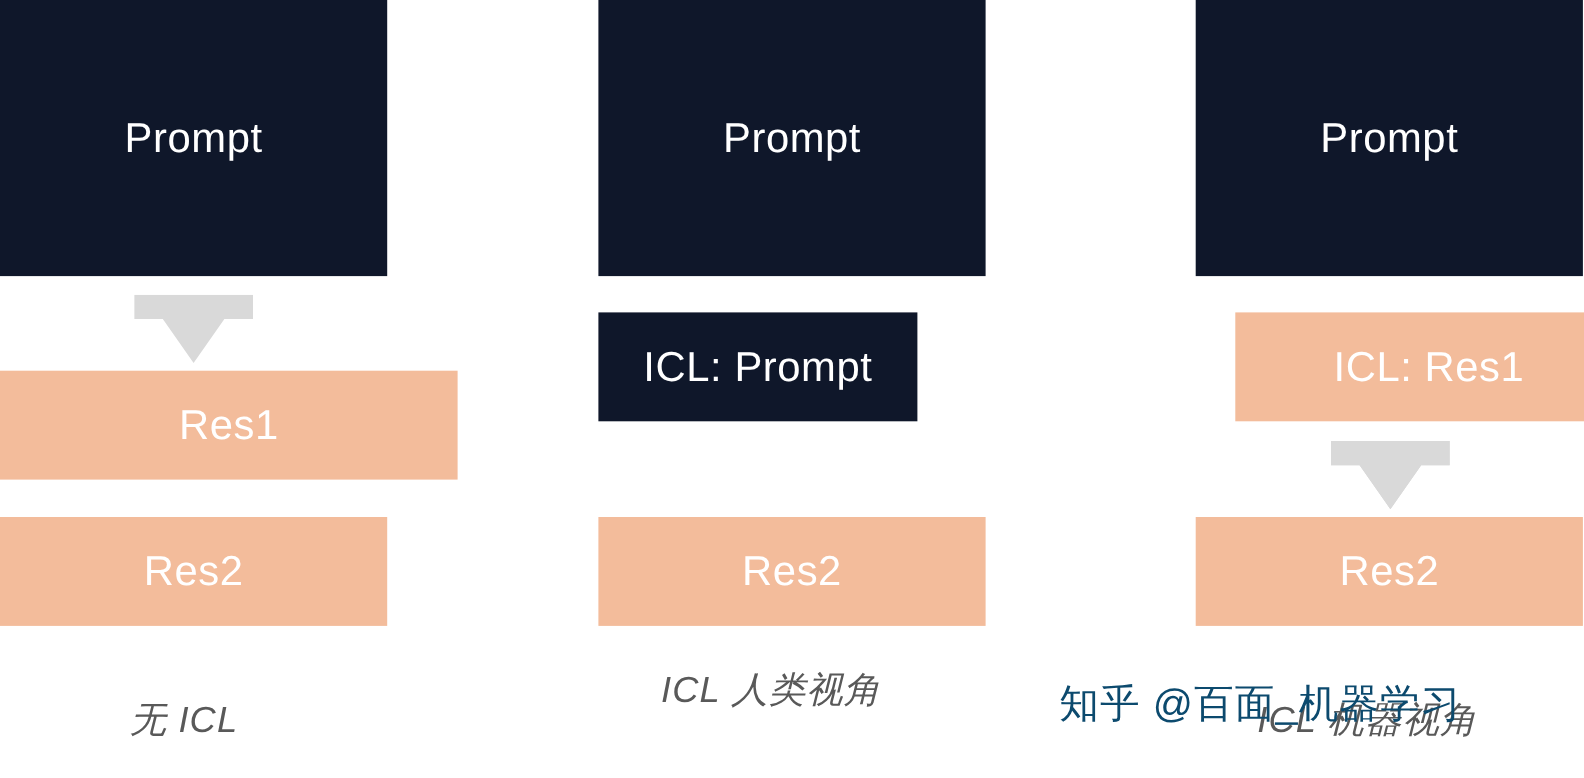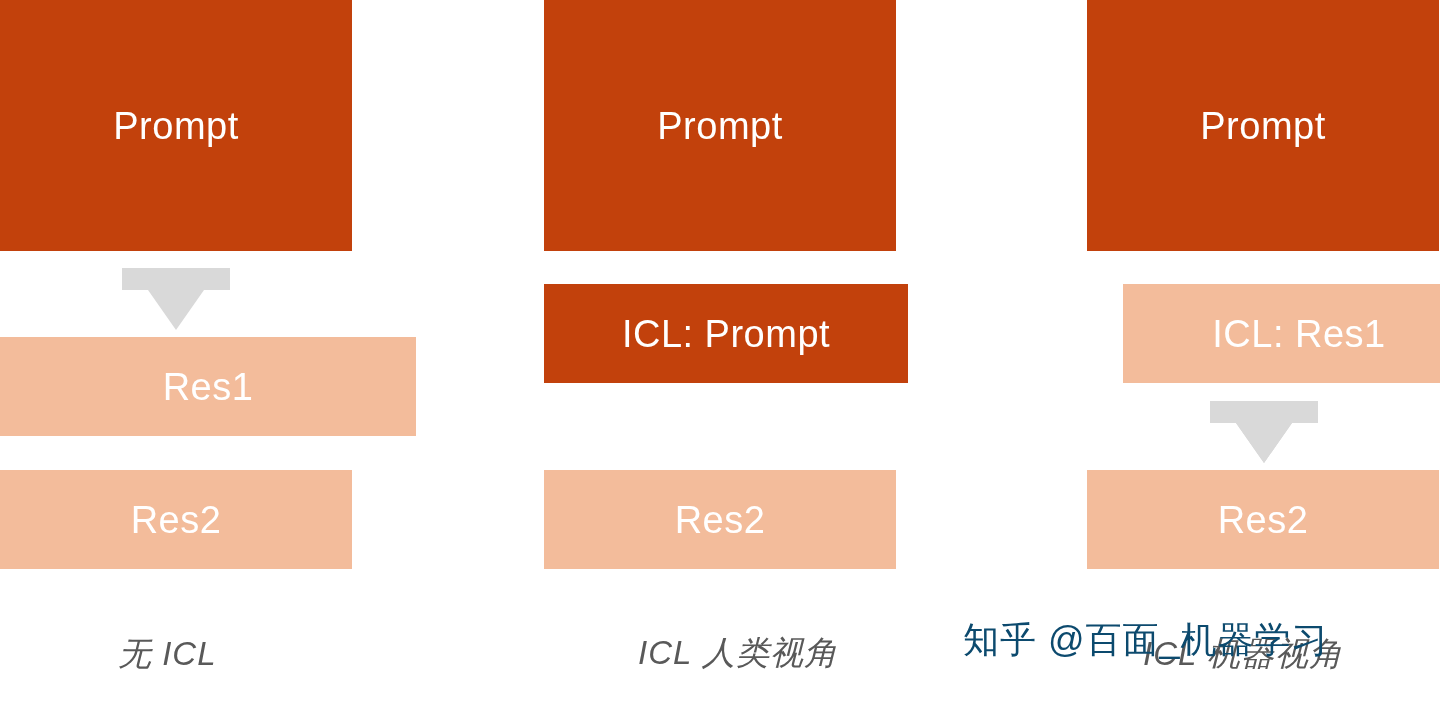--- a/index.html
+++ b/index.html
@@ -33,21 +33,21 @@
     display: flex;
     align-items: center;
     justify-content: center;
     color: #ffffff;
     font-size: 38px;
     font-weight: 400;
     letter-spacing: 0.5px;
     line-height: 1;
     white-space: nowrap;
   }
-  .box-blue { background: #c2410c; }
+  .box-blue { background: #0f172a; }
   .box-orange { background: #f3bc9b; }
 
   
   .arrow {
     position: absolute;
     width: 108px;
     height: 62px;
   }
   .arrow svg { display: block; }
 
@@ -94,31 +94,31 @@
     <div class="box box-orange" style="left:0px; top:337px; width:416px; height:99px;">Res1</div>
 
     <div class="box box-orange" style="left:0px; top:470px; width:352px; height:99px;">Res2</div>
 
     <div class="caption" style="left:118px; top:637px;">无 ICL</div>
   </div>
 
   <div class="column col-2">
     <div class="box box-blue" style="left:0px; top:0px; width:352px; height:251px;">Prompt</div>
 
-    <div class="box box-blue" style="left:0px; top:284px; width:364px; height:99px;">ICL: Prompt</div>
+    <div class="box box-blue" style="left:0px; top:284px; width:290px; height:99px;">ICL: Prompt</div>
 
     <div class="arrow" style="left:666px; top:401px;">
       <svg width="108" height="62" viewBox="0 0 108 62">
         <polygon points="0,0 108,0 108,22 82,22 54,62 26,22 0,22" fill="#d9d9d9"></polygon>
       </svg>
     </div>
 
     <div class="box box-orange" style="left:0px; top:470px; width:352px; height:99px;">Res2</div>
 
-    <div class="caption" style="left:57px; top:636px;margin-left:37px;">ICL 人类视角</div>
+    <div class="caption" style="left:57px; top:610px;">ICL 人类视角</div>
   </div>
 
   <div class="column col-3">
     <div class="box box-blue" style="left:0px; top:0px; width:352px; height:251px;">Prompt</div>
 
     <div class="box box-orange" style="left:0px; top:284px; width:352px; height:99px;margin-left:36px;">ICL: Res1</div>
 
     <div class="arrow" style="left:123px; top:401px;">
       <svg width="108" height="62" viewBox="0 0 108 62">
         <polygon points="0,0 108,0 108,22 82,22 54,62 26,22 0,22" fill="#d9d9d9"></polygon>

